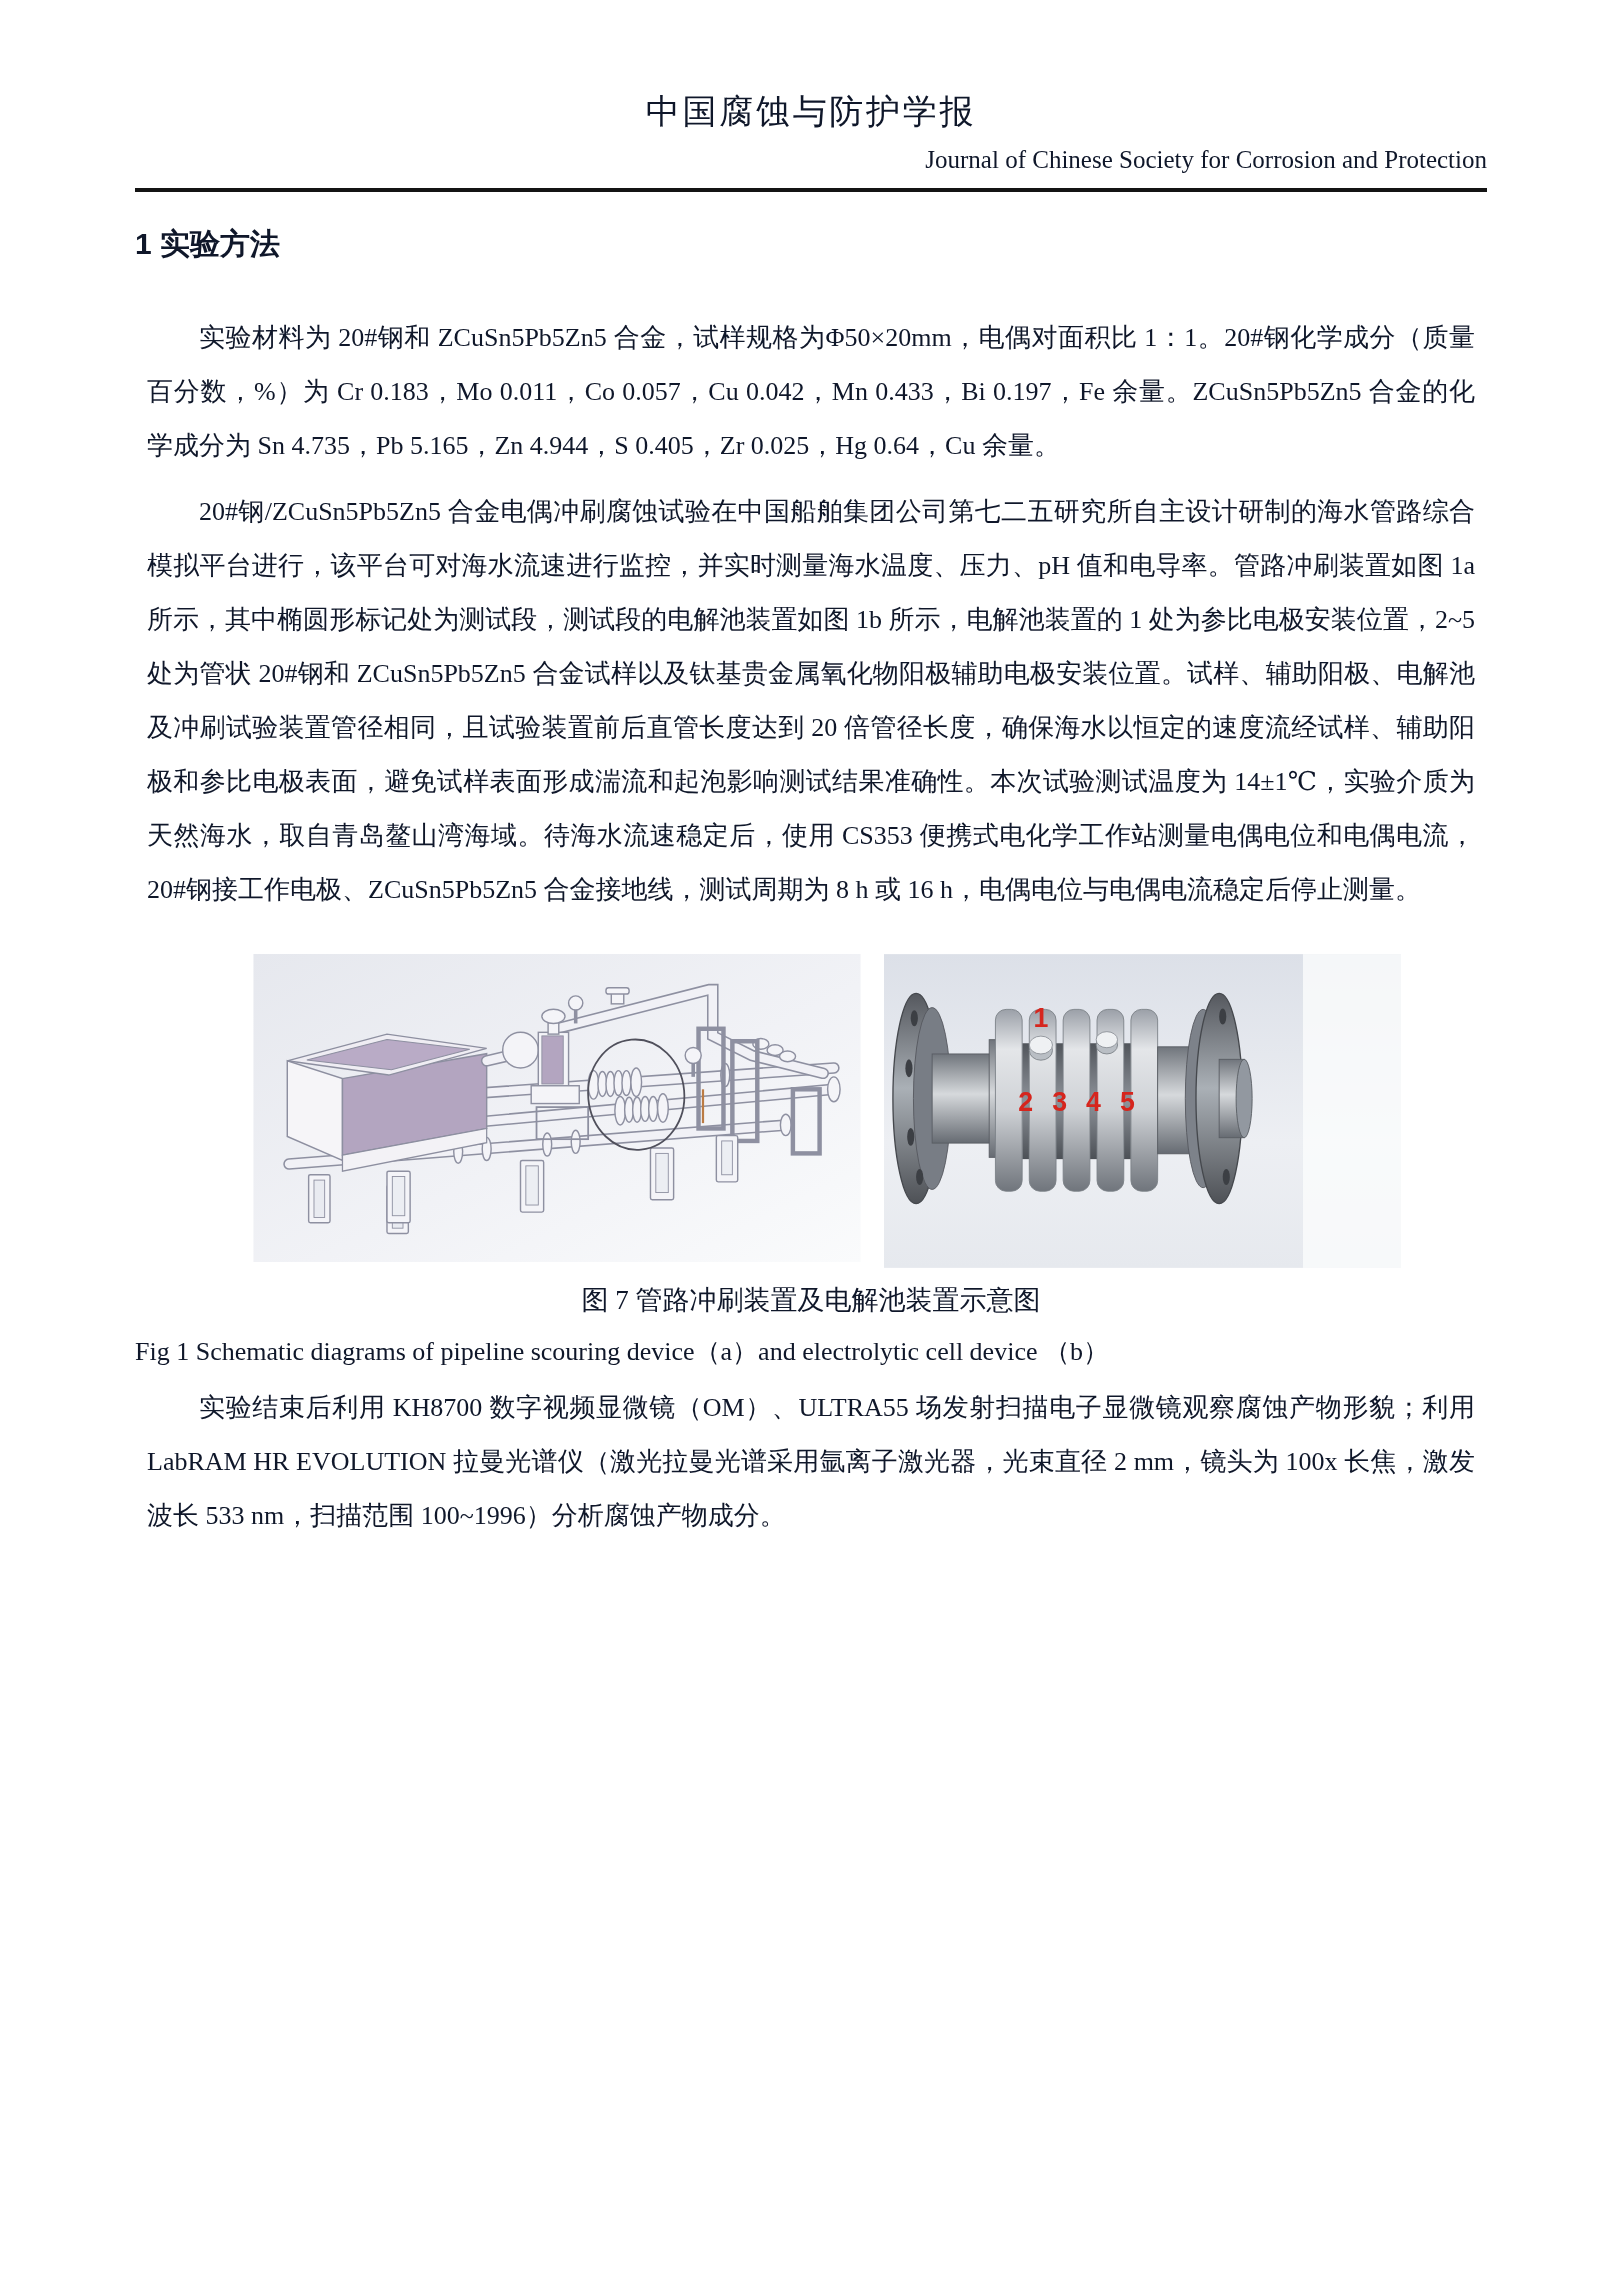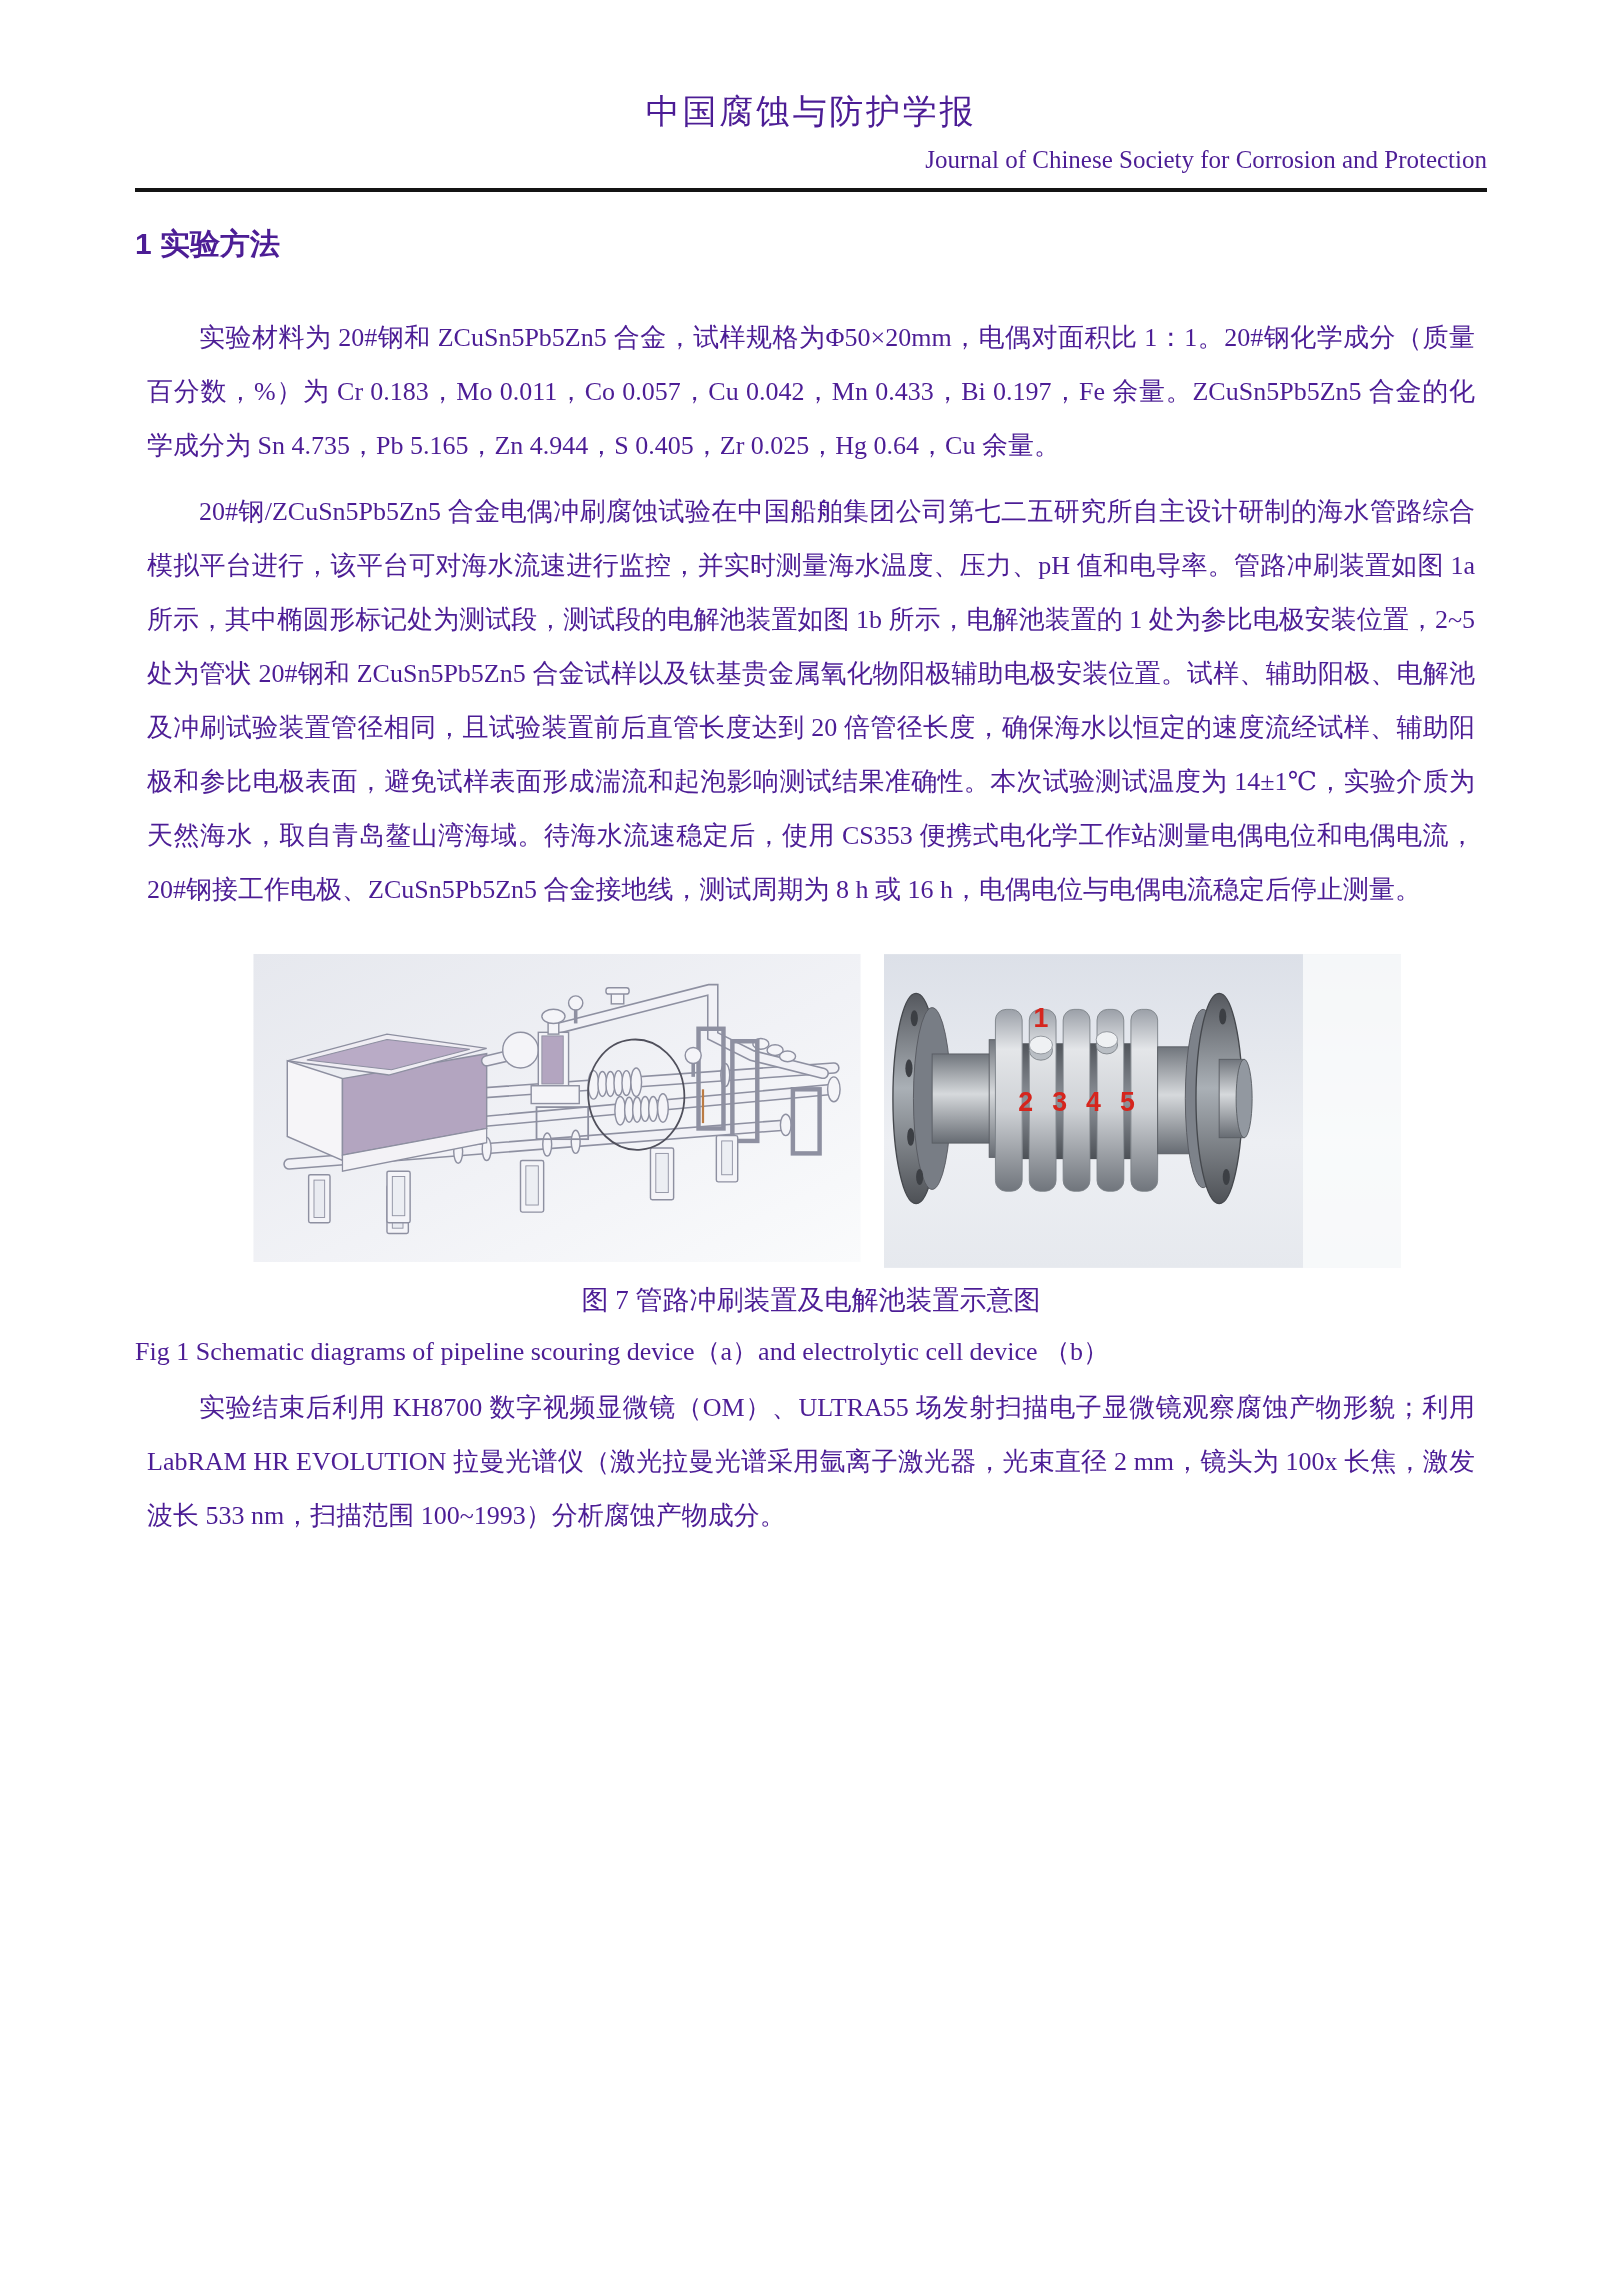--- a/index.html
+++ b/index.html
@@ -3,21 +3,21 @@
 <meta charset="utf-8">
 <style>
   html,body{margin:0;padding:0;background:#9c9c9c;}
   .page{
     position:relative;
     width:1621px;
     height:2293px;
     margin:0 auto;
     background:#ffffff;
     font-family:"Liberation Serif","DejaVu Serif",serif;
-    color:#4c1d95;
+    color:#0f172a;
     overflow:hidden;
   }
   .content{padding:89px 134px 0 135px;}
   .journal-title-zh{
     text-align:center;
     font-size:34px;
     letter-spacing:2.7px;
     font-weight:400;
     margin:0;
   }
@@ -297,17 +297,17 @@
           <text class="fig-label" x="197" y="176" text-anchor="middle">3</text>
           <text class="fig-label" x="235" y="176" text-anchor="middle">4</text>
           <text class="fig-label" x="273" y="176" text-anchor="middle">5</text>
         </g>
       </svg>
     </div>
 
     <p class="caption-zh">图 7  管路冲刷装置及电解池装置示意图</p>
     <p class="caption-en">Fig 1 Schematic diagrams of pipeline scouring device（a）and electrolytic cell device （b）</p>
 
-    <p class="body-par">实验结束后利用 KH8700 数字视频显微镜（OM）、ULTRA55 场发射扫描电子显微镜观察腐蚀产物形貌；利用 LabRAM HR EVOLUTION 拉曼光谱仪（激光拉曼光谱采用氩离子激光器，光束直径 2 mm，镜头为 100x 长焦，激发波长 533 nm，扫描范围 100~1993）分析腐蚀产物成分。</p>
+    <p class="body-par">实验结束后利用 KH8700 数字视频显微镜（OM）、ULTRA55 场发射扫描电子显微镜观察腐蚀产物形貌；利用 LabRAM HR EVOLUTION 拉曼光谱仪（激光拉曼光谱采用氩离子激光器，光束直径 2 mm，镜头为 100x 长焦，激发波长 533 nm，扫描范围 100~1996）分析腐蚀产物成分。</p>
 
   </div>
 </div>
 
 
 </body></html>

